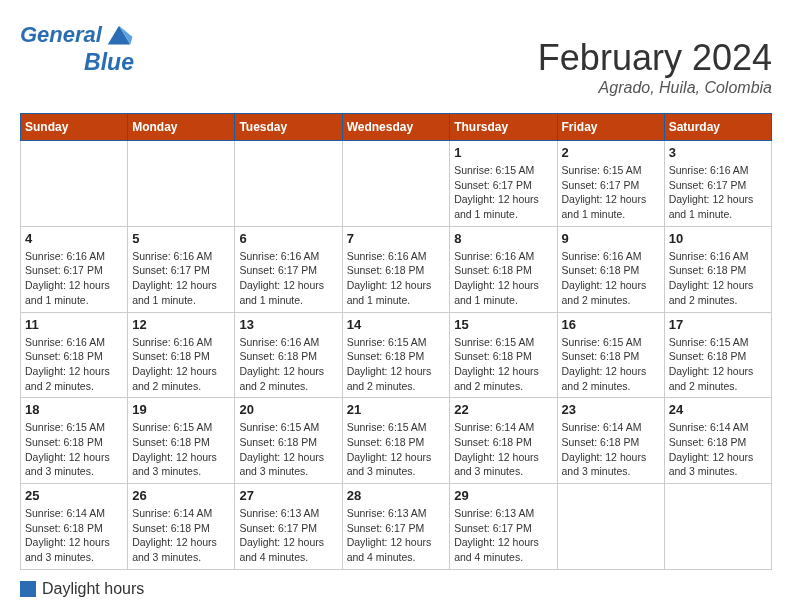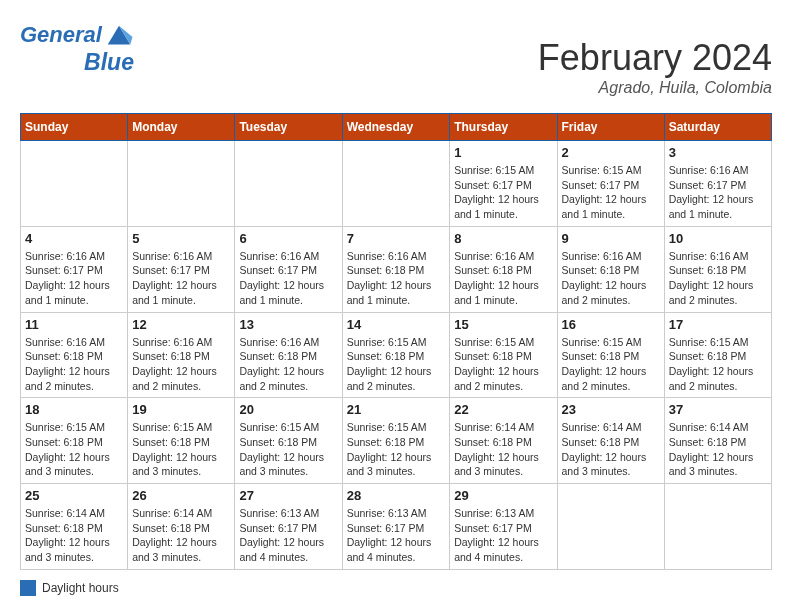--- a/index.html
+++ b/index.html
@@ -74,21 +74,21 @@
     }
     .day-info {
       font-size: 10.5px;
       color: #333;
       line-height: 1.4;
     }
     .legend {
       display: flex;
       align-items: center;
       margin-top: 10px;
-      font-size: 12px;
+      font-size: 16px;
       color: #333;
     }
     .legend-box {
       width: 16px;
       height: 16px;
       background: #2a6db5;
       margin-right: 6px;
     }
   </style>
 </head>
@@ -225,21 +225,21 @@
         </td>
         <td>
           <div class="day-num">22</div>
           <div class="day-info">Sunrise: 6:14 AM<br>Sunset: 6:18 PM<br>Daylight: 12 hours<br>and 3 minutes.</div>
         </td>
         <td>
           <div class="day-num">23</div>
           <div class="day-info">Sunrise: 6:14 AM<br>Sunset: 6:18 PM<br>Daylight: 12 hours<br>and 3 minutes.</div>
         </td>
         <td>
-          <div class="day-num">37</div>
+          <div class="day-num">24</div>
           <div class="day-info">Sunrise: 6:14 AM<br>Sunset: 6:18 PM<br>Daylight: 12 hours<br>and 3 minutes.</div>
         </td>
       </tr>
       <tr>
         <td>
           <div class="day-num">25</div>
           <div class="day-info">Sunrise: 6:14 AM<br>Sunset: 6:18 PM<br>Daylight: 12 hours<br>and 3 minutes.</div>
         </td>
         <td>
           <div class="day-num">26</div>

